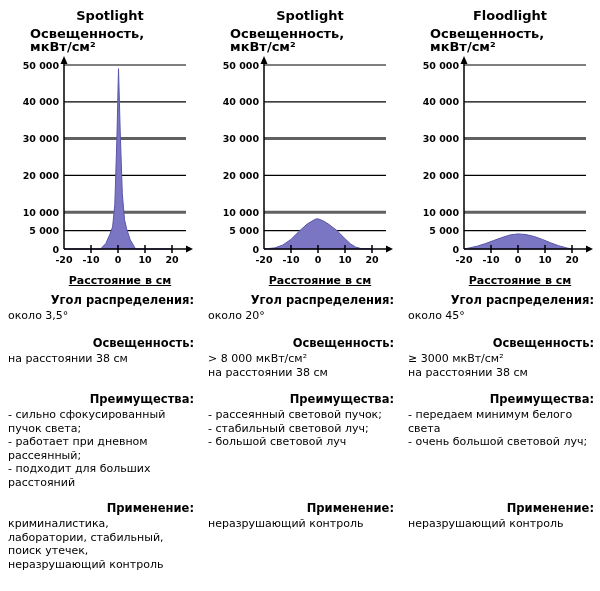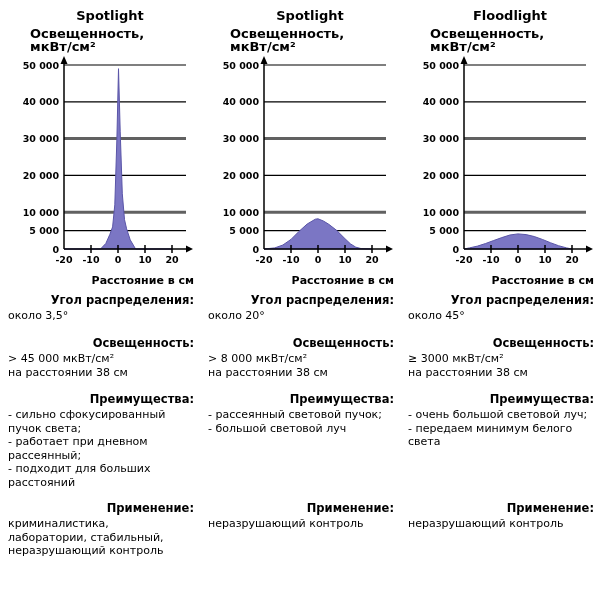--- a/index.html
+++ b/index.html
@@ -5,21 +5,21 @@
   html,body{margin:0;padding:0;}
   body{
     width:600px;height:591px;background:#ffffff;color:#000;
     font-family:"DejaVu Sans", sans-serif;overflow:hidden;
   }
   .page{display:flex;width:481px;}
   .col{width:200px;box-sizing:border-box;padding:0 6px 0 8px;}
   .title{font-weight:bold;font-size:13px;text-align:center;margin:8px 0 4px 18px;line-height:15px;}
   .ylab{font-weight:bold;font-size:13px;line-height:13px;margin-left:22px;}
   .chartbox svg{display:block;}
-  .xlab{font-weight:bold;font-size:11px;text-align:right;margin:-3px 0 0 38px;line-height:13px;}
+  .xlab{font-weight:bold;font-size:11px;text-align:center;margin:-3px 0 0 38px;line-height:13px;text-decoration:underline;}
   .sec{font-size:11px;line-height:13.5px;}
   .sec h3{font-size:11.5px;font-weight:bold;margin:0 0 2px 0;line-height:13px;text-align:right;}
   .sec-angle{height:43px;margin-top:7px;}
   .sec-illum{height:56px;}
   .sec-adv{height:109px;}
 </style>
 </head>
 <body>
 
 <div class="page">
@@ -62,33 +62,33 @@
         </svg>
       </div>
     <div class="xlab">Расстояние в см</div>
 
     <div class="sec sec-angle">
       <h3>Угол распределения:</h3>
       <div>около 3,5°</div>
     </div>
     <div class="sec sec-illum">
       <h3>Освещенность:</h3>
-      <div>&gt; 45 000 мкВт/см²</div>
       <div>на расстоянии 38 см</div>
     </div>
     <div class="sec sec-adv">
       <h3>Преимущества:</h3>
       <div>- сильно сфокусированный пучок света;</div>
       <div>- работает при дневном рассеянный;</div>
       <div>- подходит для больших расстояний</div>
     </div>
     <div class="sec sec-app">
       <h3>Применение:</h3>
       <div>криминалистика,</div>
       <div>лаборатории, стабильный,</div>
+      <div>поиск утечек,</div>
       <div>неразрушающий контроль</div>
     </div>
   </div>
 
   <div class="col">
     <div class="title">Spotlight</div>
     <div class="ylab">
       <div>Освещенность,</div>
       <div>мкВт/см²</div>
     </div>
@@ -130,20 +130,21 @@
       <div>около 20°</div>
     </div>
     <div class="sec sec-illum">
       <h3>Освещенность:</h3>
       <div>&gt; 8 000 мкВт/см²</div>
       <div>на расстоянии 38 см</div>
     </div>
     <div class="sec sec-adv">
       <h3>Преимущества:</h3>
       <div>- рассеянный световой пучок;</div>
+      <div>- стабильный световой луч;</div>
       <div>- большой световой луч</div>
     </div>
     <div class="sec sec-app">
       <h3>Применение:</h3>
       <div>неразрушающий контроль</div>
     </div>
   </div>
 
   <div class="col">
     <div class="title">Floodlight</div>
@@ -188,22 +189,22 @@
       <h3>Угол распределения:</h3>
       <div>около 45°</div>
     </div>
     <div class="sec sec-illum">
       <h3>Освещенность:</h3>
       <div>≥ 3000 мкВт/см²</div>
       <div>на расстоянии 38 см</div>
     </div>
     <div class="sec sec-adv">
       <h3>Преимущества:</h3>
+      <div>- передаем минимум белого света</div>
       <div>- очень большой световой луч;</div>
-      <div>- передаем минимум белого света</div>
     </div>
     <div class="sec sec-app">
       <h3>Применение:</h3>
       <div>неразрушающий контроль</div>
     </div>
   </div>
 
 </div>
 
 </body></html>

